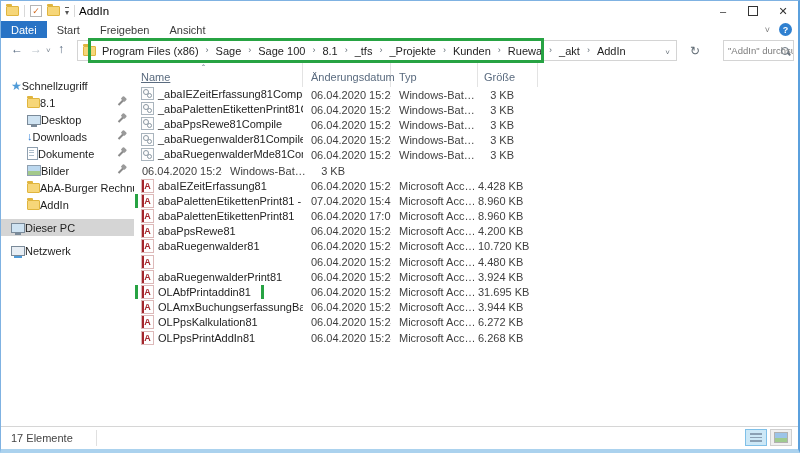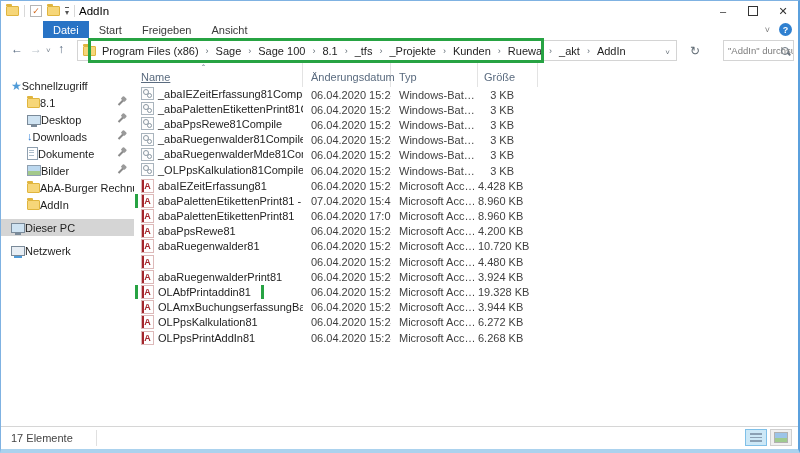--- a/index.html
+++ b/index.html
@@ -9,35 +9,35 @@
     font-size:11px;color:#1e1e1e;}
   
   .titlebar{height:20px;display:flex;align-items:center;padding-left:5px;flex:0 0 auto;}
   .qat{display:flex;align-items:center;gap:5px;}
   .qat-sep{width:1px;height:12px;background:#d8d8d8;}
   .win-title{margin-left:4px;font-size:11.5px;color:#000;}
   .caption-buttons{margin-left:auto;display:flex;height:20px;}
   .caption-buttons span{width:30px;display:flex;align-items:center;justify-content:center;color:#333;font-size:11px;}
   .cap-max i{display:block;width:8px;height:8px;border:1px solid #333;}
   
-  .ribbon{height:17px;display:flex;align-items:center;flex:0 0 auto;position:relative;margin-left:42px;}
+  .ribbon{height:17px;display:flex;align-items:center;flex:0 0 auto;position:relative;}
   .tab{padding:0 10px;height:17px;display:flex;align-items:center;color:#3b3b3b;}
   .tab.active{background:#2873c5;color:#fff;}
   .ribbon-right{position:absolute;right:6px;top:0;height:17px;display:flex;align-items:center;gap:9px;}
   .rib-chevron{color:#777;font-size:9px;}
   .help-badge{width:13px;height:13px;border-radius:50%;background:#2f80d0;color:#fff;
     display:flex;align-items:center;justify-content:center;font-size:9px;font-weight:bold;}
   
   .addressbar{height:25px;position:relative;flex:0 0 auto;}
   .nav-ico{position:absolute;top:4px;font-size:12px;color:#54677e;}
   .nav-fwd{color:#b9c2c9;}
   .nav-drop{font-size:8px;color:#7a8590;top:8px;}
   .addr-field{position:absolute;left:76px;top:2px;width:600px;height:21px;box-sizing:border-box;
     border:1px solid #d4d4d4;display:flex;align-items:center;padding:0 20px 0 5px;background:#fff;}
-  .breadcrumb{display:flex;align-items:center;gap:7px;white-space:nowrap;overflow:hidden;}
+  .breadcrumb{display:flex;gap:7px;white-space:nowrap;overflow:hidden;}
   .crumb-sep{color:#5f6a73;font-size:9px;}
   .addr-chevron{position:absolute;right:6px;top:7px;font-size:8px;color:#6a737b;}
   .refresh-btn{position:absolute;left:682px;top:2px;width:24px;height:21px;display:flex;
     align-items:center;justify-content:center;color:#5f6a73;font-size:12px;}
   .search-field{position:absolute;left:722px;top:2px;width:71px;height:21px;box-sizing:border-box;
     border:1px solid #d4d4d4;display:flex;align-items:center;padding:0 14px 0 4px;overflow:hidden;}
   .search-placeholder{color:#7c7c7c;font-size:9.5px;white-space:nowrap;}
   .mag{position:absolute;right:4px;top:6px;width:6px;height:6px;border:1px solid #6b7680;border-radius:50%;}
   .mag::after{content:"";position:absolute;left:5px;top:5px;width:4px;height:1.5px;background:#6b7680;transform:rotate(45deg);}
   
@@ -280,24 +280,20 @@
           <div class="frow">
             <div class="cell c-name"><span class="name-wrap">
                 <span class="ico ico-batch"></span>
                 <span>_abaRuegenwalderMde81Compile</span>
               </span></div>
             <div class="cell c-date">06.04.2020 15:24</div>
             <div class="cell c-type">Windows-Batchda...</div>
             <div class="cell c-size">3 KB</div>
           </div>
           <div class="frow">
-            <div class="cell c-name"><span class="name-wrap">
-                <span class="ico ico-batch"></span>
-                <span>_OLPpsKalkulation81Compile</span>
-              </span></div>
             <div class="cell c-date">06.04.2020 15:24</div>
             <div class="cell c-type">Windows-Batchda...</div>
             <div class="cell c-size">3 KB</div>
           </div>
           <div class="frow">
             <div class="cell c-name"><span class="name-wrap">
                 <span class="ico ico-access">A</span>
                 <span>abaIEZeitErfassung81</span>
               </span></div>
             <div class="cell c-date">06.04.2020 15:24</div>
@@ -357,21 +353,21 @@
             <div class="cell c-type">Microsoft Access ...</div>
             <div class="cell c-size">3.924 KB</div>
           </div>
           <div class="frow highlighted">
             <div class="cell c-name"><span class="name-wrap">
                 <span class="ico ico-access">A</span>
                 <span>OLAbfPrintaddin81</span>
               </span></div>
             <div class="cell c-date">06.04.2020 15:24</div>
             <div class="cell c-type">Microsoft Access ...</div>
-            <div class="cell c-size">19.328 KB</div>
+            <div class="cell c-size">31.695 KB</div>
           </div>
           <div class="frow">
             <div class="cell c-name"><span class="name-wrap">
                 <span class="ico ico-access">A</span>
                 <span>OLAmxBuchungserfassungBarcode81</span>
               </span></div>
             <div class="cell c-date">06.04.2020 15:24</div>
             <div class="cell c-type">Microsoft Access ...</div>
             <div class="cell c-size">3.944 KB</div>
           </div>

